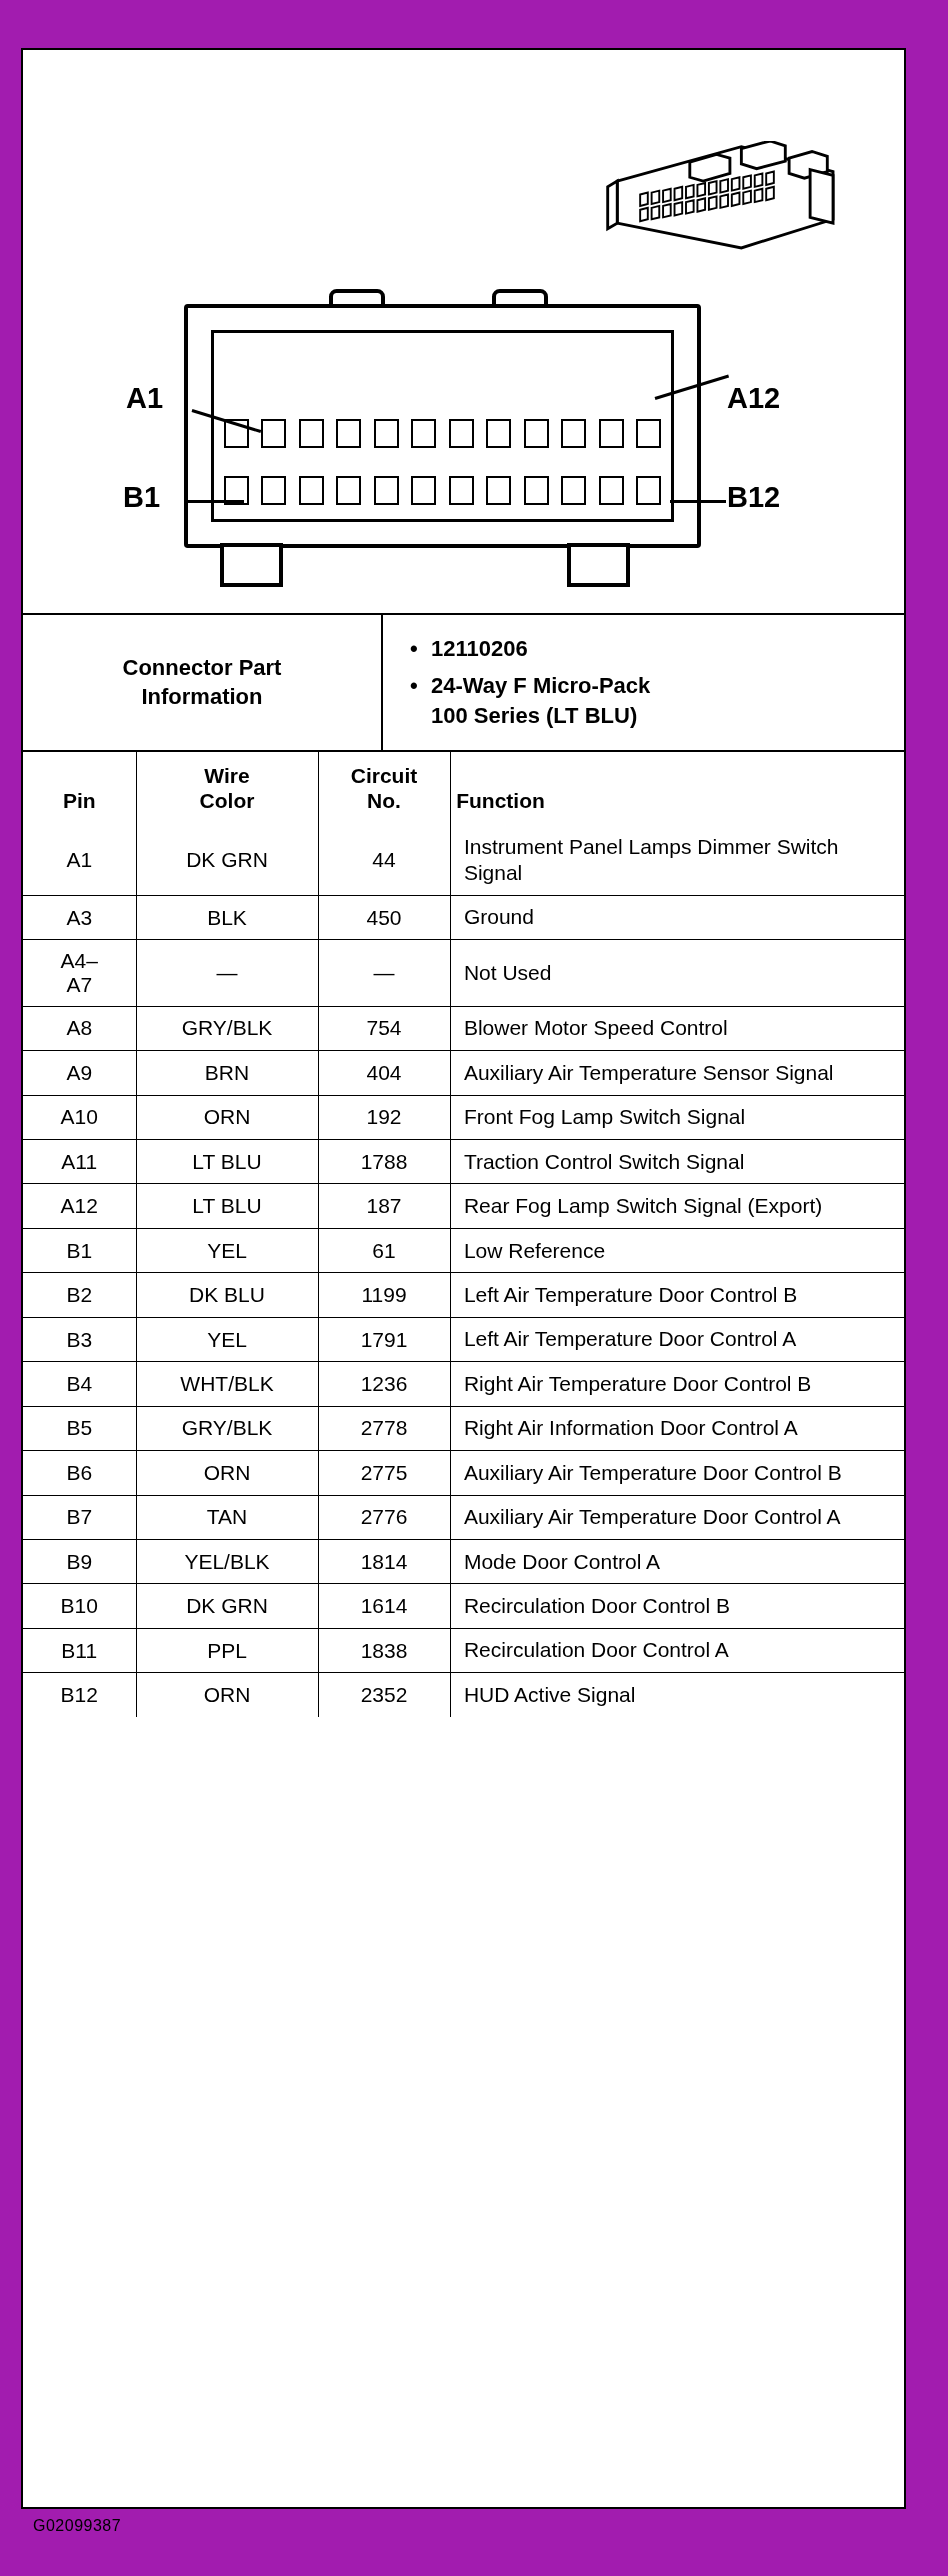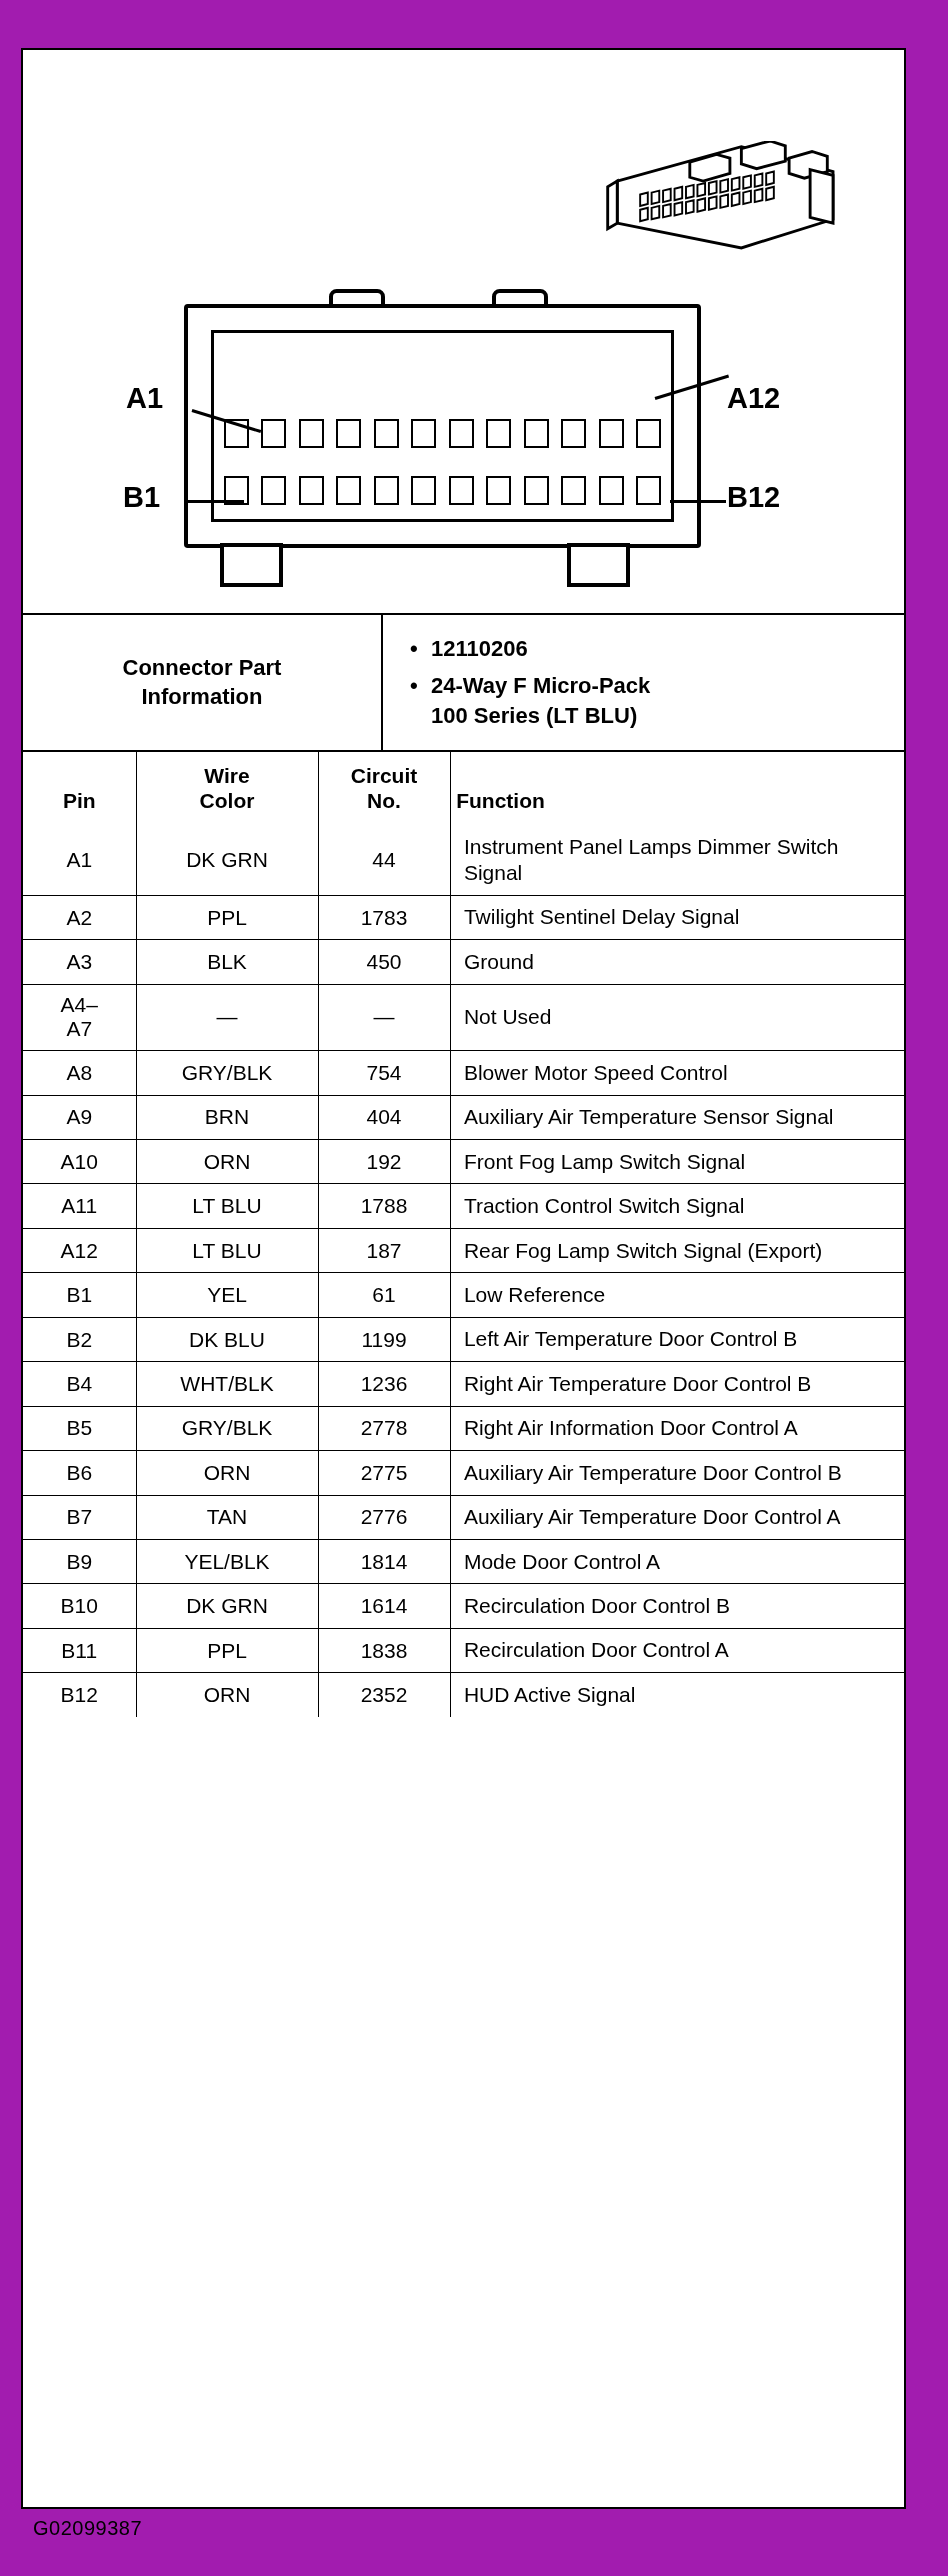--- a/index.html
+++ b/index.html
@@ -205,21 +205,21 @@
     vertical-align: bottom !important;
     padding-bottom: 11.5px !important;
   }
   td.func { line-height: 1.25; }
   td.pin-multi { line-height: 1.15; }
 
   .figure-id {
     position: absolute;
     left: 33px;
     top: 2517px;
-    font-size: 20px;
+    font-size: 16px;
     font-family: "Liberation Sans", sans-serif;
     letter-spacing: 0.5px;
   }
 </style>
 </head>
 <body>
 
 <div class="page">
   <div class="outer-frame">
 
@@ -357,26 +357,20 @@
         </tr>
       </thead>
       <tbody id="pin-rows">
           <tr>
             <td class="col-pin">A1</td>
             <td class="col-color">DK GRN</td>
             <td class="col-circ">44</td>
             <td class="col-func func">Instrument Panel Lamps Dimmer Switch Signal</td>
           </tr>
           <tr>
-            <td class="col-pin">A2</td>
-            <td class="col-color">PPL</td>
-            <td class="col-circ">1783</td>
-            <td class="col-func func">Twilight Sentinel Delay Signal</td>
-          </tr>
-          <tr>
             <td class="col-pin">A3</td>
             <td class="col-color">BLK</td>
             <td class="col-circ">450</td>
             <td class="col-func func">Ground</td>
           </tr>
           <tr>
             <td class="col-pin pin-multi">A4–<br>A7</td>
             <td class="col-color">—</td>
             <td class="col-circ">—</td>
             <td class="col-func func">Not Used</td>
@@ -417,20 +411,26 @@
             <td class="col-circ">61</td>
             <td class="col-func func">Low Reference</td>
           </tr>
           <tr>
             <td class="col-pin">B2</td>
             <td class="col-color">DK BLU</td>
             <td class="col-circ">1199</td>
             <td class="col-func func">Left Air Temperature Door Control B</td>
           </tr>
           <tr>
+            <td class="col-pin">B3</td>
+            <td class="col-color">YEL</td>
+            <td class="col-circ">1791</td>
+            <td class="col-func func">Left Air Temperature Door Control A</td>
+          </tr>
+          <tr>
             <td class="col-pin">B4</td>
             <td class="col-color">WHT/BLK</td>
             <td class="col-circ">1236</td>
             <td class="col-func func">Right Air Temperature Door Control B</td>
           </tr>
           <tr>
             <td class="col-pin">B5</td>
             <td class="col-color">GRY/BLK</td>
             <td class="col-circ">2778</td>
             <td class="col-func func">Right Air Information Door Control A</td>

